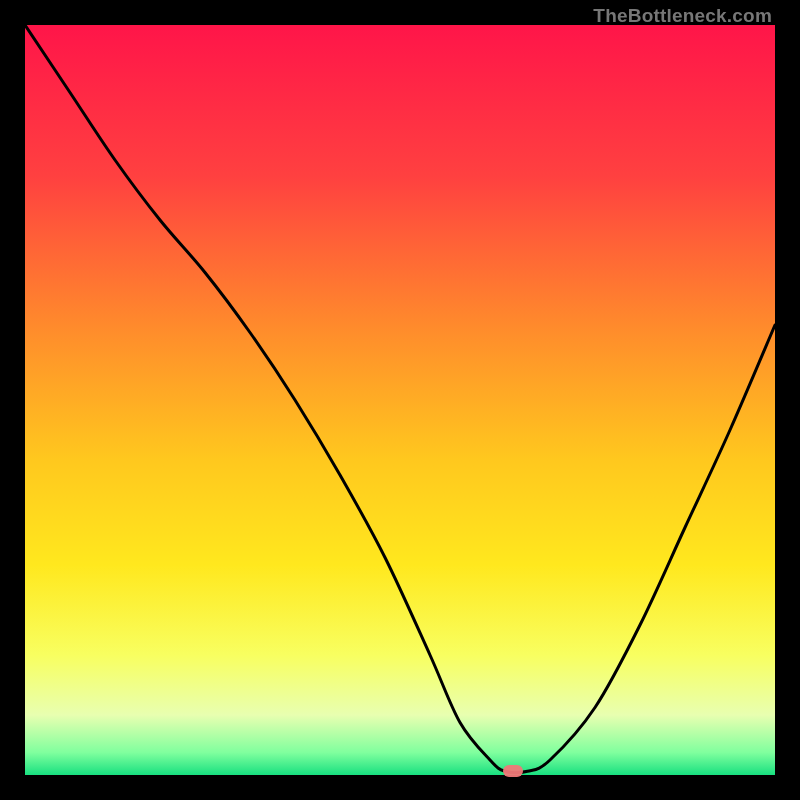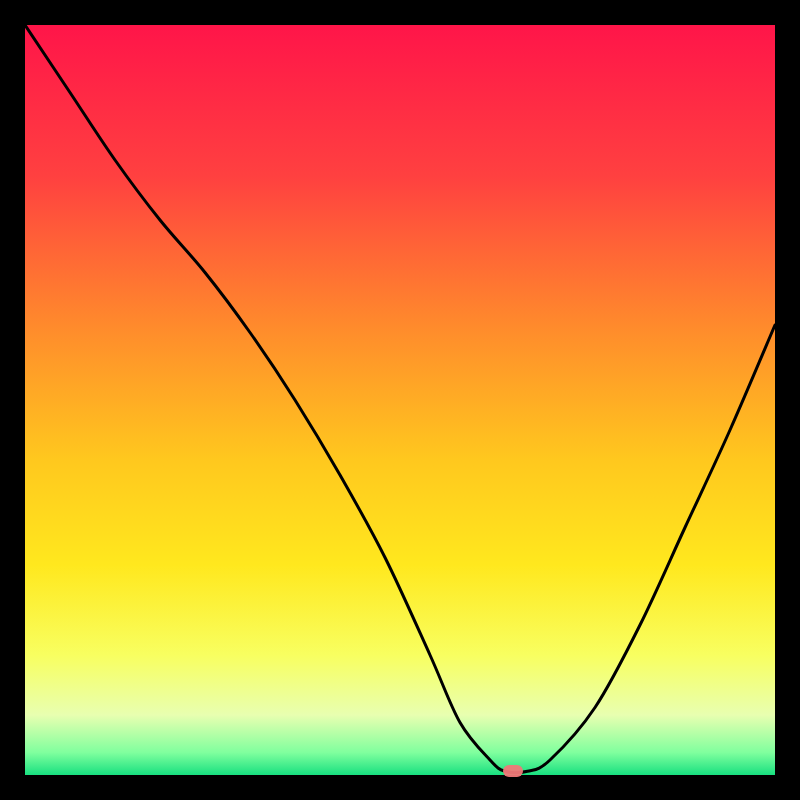--- a/index.html
+++ b/index.html
@@ -83,14 +83,15 @@
     </svg>
 
     <svg class="curve" viewBox="0 0 750 750" preserveAspectRatio="none">
       <path id="curve-path" d="M 0.0 0.0 C 7.5 11.3, 30.0 45.0, 45.0 67.5 C 60.0 90.0, 75.0 113.8, 90.0 135.0 C 105.0 156.3, 120.0 176.3, 135.0 195.0 C 150.0 213.8, 165.0 228.7, 180.0 247.5 C 195.0 266.2, 210.0 286.3, 225.0 307.5 C 240.0 328.8, 255.0 351.3, 270.0 375.0 C 285.0 398.8, 300.0 423.8, 315.0 450.0 C 330.0 476.3, 345.0 502.5, 360.0 532.5 C 375.0 562.5, 392.5 602.5, 405.0 630.0 C 417.5 657.5, 425.0 680.0, 435.0 697.5 C 445.0 715.0, 457.5 726.9, 465.0 735.0 C 472.5 743.1, 473.8 744.4, 480.0 746.3 C 486.3 748.1, 495.0 748.1, 502.5 746.3 C 510.0 744.4, 513.8 745.6, 525.0 735.0 C 536.3 724.4, 555.0 705.0, 570.0 682.5 C 585.0 660.0, 600.0 630.0, 615.0 600.0 C 630.0 570.0, 645.0 535.0, 660.0 502.5 C 675.0 470.0, 690.0 438.8, 705.0 405.0 C 720.0 371.3, 742.5 317.5, 750.0 300.0" fill="none" stroke="#000" stroke-width="3" stroke-linejoin="round" stroke-linecap="round"></path>
     </svg>
 
     <div class="marker" id="marker" style="left: 477.5px; top: 739.5px;"></div>
 
   </div>
 
+  <div class="watermark">TheBottleneck.com</div>
 
 </div>
 
 </body></html>

